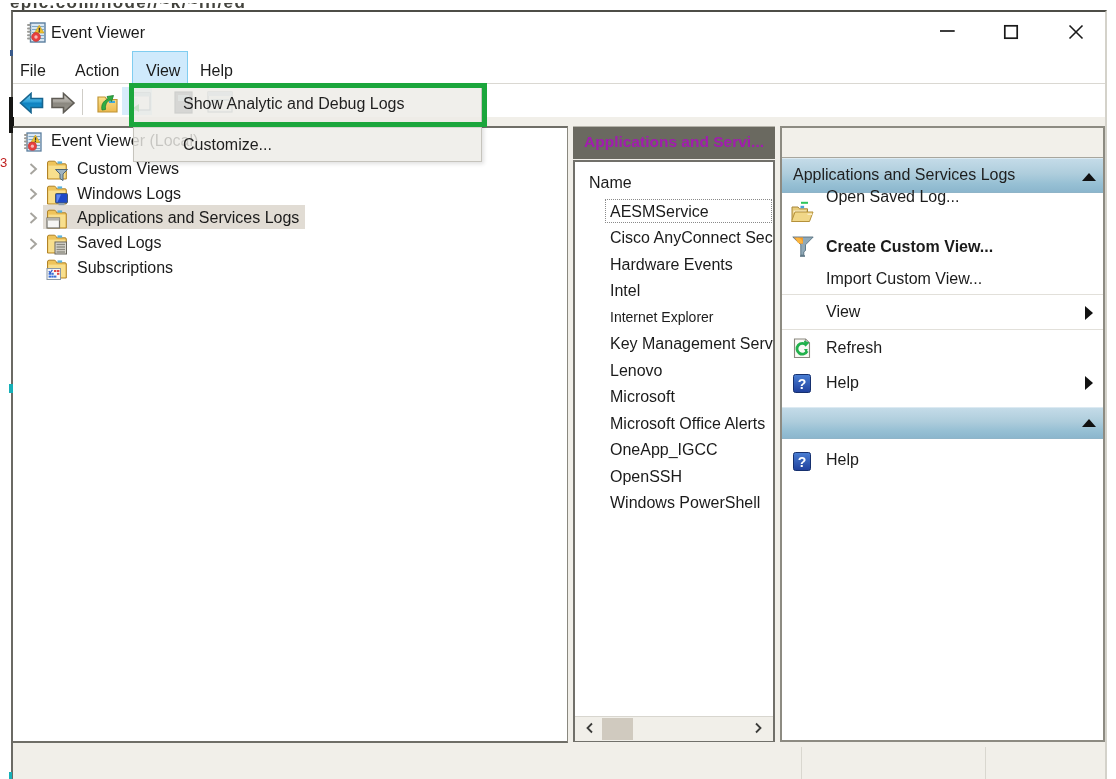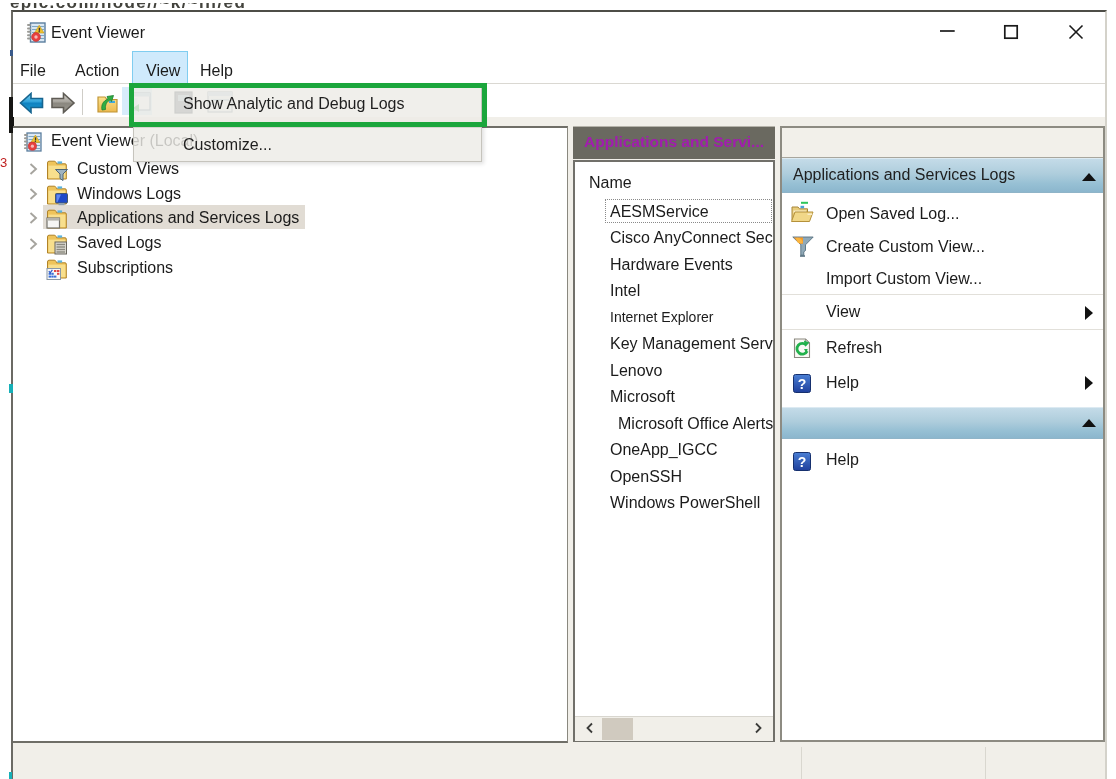--- a/index.html
+++ b/index.html
@@ -233,21 +233,21 @@
 <div class="abs" style="left:605px;top:199px;width:167px;height:24px;border:1px dotted #8a8a8a;box-sizing:border-box;"></div>
 <div class="abs" style="left:575px;top:161px;width:198px;height:579px;overflow:hidden;">
   <div class="abs txt" style="left:35px;top:42px;font-size:16px;">AESMService</div>
   <div class="abs txt" style="left:35px;top:68px;font-size:16px;">Cisco AnyConnect Security Mo</div>
   <div class="abs txt" style="left:35px;top:95px;font-size:16px;">Hardware Events</div>
   <div class="abs txt" style="left:35px;top:121px;font-size:16px;">Intel</div>
   <div class="abs txt" style="left:35px;top:148px;font-size:14px;">Internet Explorer</div>
   <div class="abs txt" style="left:35px;top:174px;font-size:16px;">Key Management Service</div>
   <div class="abs txt" style="left:35px;top:201px;font-size:16px;">Lenovo</div>
   <div class="abs txt" style="left:35px;top:227px;font-size:16px;">Microsoft</div>
-  <div class="abs txt" style="left:35px;top:254px;font-size:16px;margin-left:8px;">Microsoft Office Alerts</div>
+  <div class="abs txt" style="left:35px;top:254px;font-size:16px;">Microsoft Office Alerts</div>
   <div class="abs txt" style="left:35px;top:280px;font-size:16px;">OneApp_IGCC</div>
   <div class="abs txt" style="left:35px;top:307px;font-size:16px;">OpenSSH</div>
   <div class="abs txt" style="left:35px;top:333px;font-size:16px;">Windows PowerShell</div>
 </div>
 
 <div class="abs" style="left:575px;top:716px;width:198px;height:24px;background:#f1efe9;border-top:1px solid #d8d6cf;"></div>
 <div class="abs" style="left:602px;top:718px;width:31px;height:22px;background:#d0cabf;"></div>
 <svg class="abs" style="left:584px;top:721px;" width="12" height="14" viewBox="0 0 12 14">
     <path d="M8 2.5 L3.5 7 L8 11.5" fill="none" stroke="#3c3c3a" stroke-width="1.8"></path>
   </svg>
@@ -260,28 +260,28 @@
 <div class="abs" style="left:1082px;top:173px;width:0;height:0;border-left:7px solid transparent;border-right:7px solid transparent;border-bottom:8px solid #111111;"></div>
 
 <svg class="abs" style="left:790px;top:201px;" width="24" height="22" viewBox="0 0 24 22">
   <rect x="11" y="0.8" width="7" height="2" fill="#2dc55a"></rect>
   <path d="M2 6 L8 6 L9.5 7.8 L17.5 7.8 L17.5 19 L2 19 Z" fill="#e9cd7c" stroke="#a8873a" stroke-width="1"></path>
   <rect x="10.5" y="4.8" width="3.6" height="2.4" fill="#4aa0d8"></rect>
   <path d="M3.5 9.5 L16 9.5 L16 12 L3.5 12 Z" fill="#f8ecc8"></path>
   <path d="M5 11 L23 11 L19.5 20.5 L1.5 20.5 Z" fill="#f1d788" stroke="#b5913a" stroke-width="1"></path>
   <path d="M17.5 12.5 L22.5 12.5 L22 14 L17.5 14 Z" fill="#f8ecc8"></path>
 </svg>
-<div class="abs txt" style="left:826px;top:205px;font-size:16px;">Open Saved Log...</div>
+<div class="abs txt" style="left:826px;top:188px;font-size:16px;">Open Saved Log...</div>
 <svg class="abs" style="left:792px;top:236px;" width="22" height="21" viewBox="0 0 22 21">
   <path d="M0.8 1 L21.2 1 L13.5 8.8 L13.5 14.5 L11.8 15.8 L11.8 19.2 L8.8 19.2 L8.8 8.8 Z" fill="#90a9b8" stroke="#57707f" stroke-width="0.9"></path>
   <path d="M1.8 1.6 L11 1.6 L11 7.8 L7.6 7.8 Z" fill="#f59a28"></path>
   <path d="M3.5 2.2 A 5 5 0 0 1 10.5 5.5 L10.5 7 L6 7 Z" fill="#fbb53e"></path>
   <rect x="8" y="19.2" width="5" height="1.6" fill="#57707f"></rect>
 </svg>
-<div class="abs txt" style="left:826px;top:238px;font-size:16px;">Create Custom View...</div>
+<div class="abs txt" style="left:826px;top:238px;font-size:16px;font-weight:bold;">Create Custom View...</div>
 <div class="abs txt" style="left:826px;top:270px;font-size:16px;">Import Custom View...</div>
 <div class="abs" style="left:782px;top:294px;width:321px;height:1px;background:#e2e0da;"></div>
 <div class="abs txt" style="left:826px;top:303px;font-size:16px;">View</div>
 <div class="abs" style="left:1085px;top:306px;width:0;height:0;border-top:7px solid transparent;border-bottom:7px solid transparent;border-left:8px solid #111111;"></div>
 <div class="abs" style="left:782px;top:329px;width:321px;height:1px;background:#e2e0da;"></div>
 <svg class="abs" style="left:793px;top:338px;" width="19" height="21" viewBox="0 0 19 21">
   <path d="M1.5 1 L12.5 1 L16.5 5 L16.5 19.5 L1.5 19.5 Z" fill="#faf9f5" stroke="#8a887f" stroke-width="1.1"></path>
   <path d="M12.5 1 L12.5 5 L16.5 5 Z" fill="#dcdad2" stroke="#8a887f" stroke-width="0.8"></path>
   <path d="M13.4 7.2 A 5.4 5.4 0 1 0 14.2 13.2" fill="none" stroke="#22b14c" stroke-width="2.8"></path>
   <path d="M10.8 2.6 L16.4 4.4 L12.4 8.8 Z" fill="#22b14c"></path>

